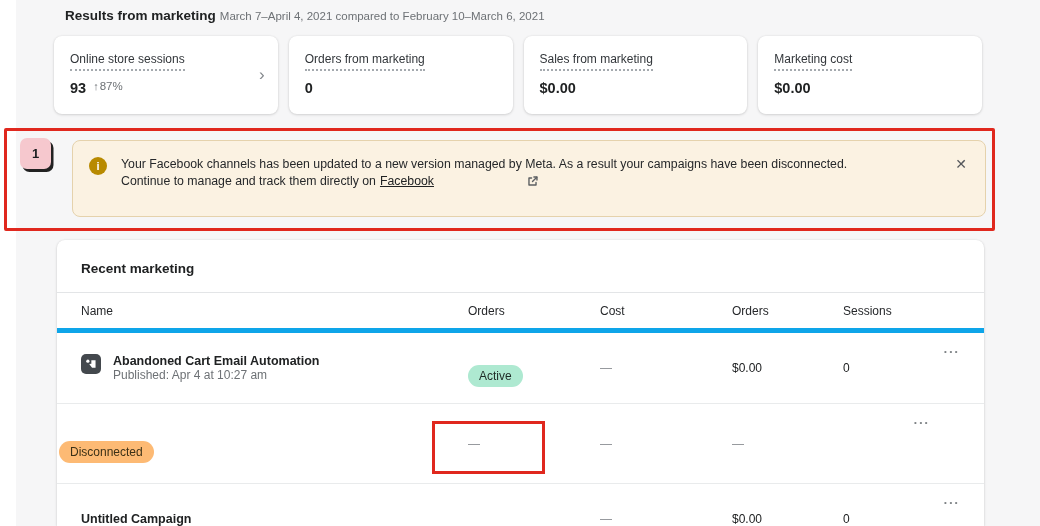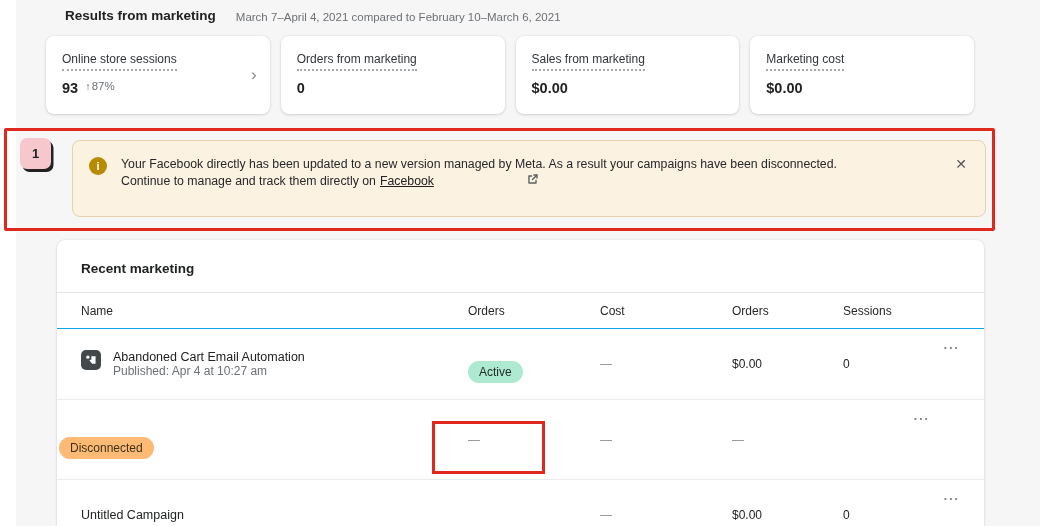--- a/index.html
+++ b/index.html
@@ -5,26 +5,26 @@
   html,body{margin:0;padding:0}
   body{
     width:1040px;height:526px;position:relative;overflow:hidden;
     background:#ffffff;
     font-family:"Liberation Sans","DejaVu Sans",sans-serif;
     color:#202223;
   }
   .page-bg{position:absolute;left:16px;top:0;width:1024px;height:526px;background:#F6F6F7}
 
   
-  .page-header{position:absolute;left:65px;top:8px;display:flex;align-items:flex-end;gap:20px;white-space:nowrap}
+  .page-header{position:absolute;left:65px;top:8px;display:flex;align-items:center;gap:4px;white-space:nowrap}
   .page-title{font-size:13.5px;font-weight:bold;color:#202223}
   .date-range{font-size:11.5px;color:#6D7175}
 
   
-  .cards{position:absolute;left:46px;top:36px;width:928px;height:78px;display:flex;gap:11px}
+  .cards{position:absolute;left:54px;top:36px;width:928px;height:78px;display:flex;gap:11px}
   .card{flex:1;background:#fff;border-radius:8px;position:relative;padding:13px 16px;box-sizing:border-box;
         box-shadow:0 0 2px rgba(0,0,0,.09),0 1px 3px rgba(0,0,0,.13)}
   .card-label{display:inline-block;font-size:12px;color:#32363a;padding-bottom:3px;border-bottom:2px dotted #a4a9ae;cursor:default}
   .card-value-row{margin-top:9px;display:flex;align-items:flex-start;gap:7px}
   .card-value{font-size:14.5px;font-weight:bold;color:#202223}
   .delta{font-size:11.5px;color:#6D7175}
   .delta-arrow{font-size:11px;color:#6D7175;margin-right:1px}
   .card-chevron{position:absolute;right:13px;top:30px;color:#83878c;font-size:17px;line-height:17px;cursor:pointer}
 
   
@@ -33,37 +33,37 @@
   .marker-1{position:absolute;left:20px;top:138px;width:31px;height:31px;background:#F6C8CE;border-radius:7px;z-index:31;
             display:flex;align-items:center;justify-content:center;font-size:13px;font-weight:bold;color:#1c1e20;
             box-shadow:2.5px 3px 0 rgba(22,22,22,.95)}
 
   
   .banner{position:absolute;left:72px;top:140px;width:914px;height:77px;box-sizing:border-box;background:#FBF2E2;
           border:1px solid #E5D2AC;border-radius:8px;padding:15px 48px 0 16px;display:flex;z-index:10}
   .info-icon{width:18px;height:18px;border-radius:50%;background:#B88A00;color:#fff;font-size:11px;font-weight:bold;
              display:flex;align-items:center;justify-content:center;flex:none;margin-right:14px;margin-top:1px}
   .banner-text{font-size:12.3px;color:#26282a;line-height:17px}
-  .banner-line2{display:flex;}
+  .banner-line2{display:flex;align-items:center}
   .banner-link{color:#202223;text-decoration:underline;margin-left:4px;cursor:pointer}
   .ext-link{margin-left:92px;display:inline-flex;cursor:pointer}
   .banner-close{position:absolute;right:16px;top:13px;font-size:14px;color:#54575b;cursor:pointer;background:none;border:none;padding:2px}
 
   
   .table-card{position:absolute;left:57px;top:240px;width:927px;height:286px;background:#fff;border-radius:8px 8px 0 0;
               box-shadow:0 0 2px rgba(0,0,0,.09),0 1px 3px rgba(0,0,0,.13);overflow:hidden;z-index:5}
   .table-title{padding:21px 24px 16px;font-size:13.5px;font-weight:bold;color:#202223}
   .grid-row{display:grid;grid-template-columns:387px 132px 132px 111px 1fr 30px;padding:0 24px;align-items:center}
-  .thead{height:35px;border-top:1px solid #E3E5E7;border-bottom:1px solid #0ea5e9;font-size:12px;color:#26282b;font-weight:500}
+  .thead{height:35px;border-top:1px solid #E3E5E7;border-bottom:5px solid #0ea5e9;font-size:12px;color:#26282b;font-weight:500}
   .trow{border-bottom:1px solid #E9EBEC;font-size:12px}
   .row-1{height:70px}
   .row-2{height:79px}
   .row-3{height:70px}
   .name-flex{display:flex;gap:12px;align-items:flex-start}
-  .row-title{font-size:12.5px;font-weight:normal;color:#202223;line-height:14px}
+  .row-title{font-size:12.5px;font-weight:bold;color:#202223;line-height:14px}
   .row-sub{font-size:12px;color:#6D7175;line-height:14px}
   .sub-flex{display:flex;align-items:center;gap:9px}
   .app-icon{width:20px;height:20px;border-radius:5px;background:#43484D;flex:none;display:flex;align-items:center;justify-content:center}
   .fb-icon{width:16px;height:16px;border-radius:50%;background:#1877F2;color:#fff;font-size:11px;font-weight:bold;
            display:flex;align-items:center;justify-content:center;flex:none;font-family:"DejaVu Serif",serif}
   .pill{display:inline-block;padding:4px 11px;border-radius:12px;font-size:12px;color:#1e2b26;line-height:14px}
   .pill.success{background:#AEE9D1}
   .pill.warning{background:#fdba74;color:#3c3117}
   .pill-wrap-1{margin-top:16px}
   .pill-wrap-2{margin-top:17px}
@@ -113,21 +113,21 @@
   </div>
 </div>
 
 <div class="red-box-1"></div>
 <div class="marker-1">1</div>
 <div class="red-box-2"></div>
 
 <div class="banner">
   <span class="info-icon">i</span>
   <div class="banner-text">
-    <div>Your Facebook directly has been updated to a new version managed by Meta. As a result your campaigns have been disconnected.</div>
+    <div>Your Facebook channels has been updated to a new version managed by Meta. As a result your campaigns have been disconnected.</div>
     <div class="banner-line2">
       <span>Continue to manage and track them directly on</span>
       <a class="banner-link">Facebook</a>
       <span class="ext-link">
         <svg width="13" height="13" viewBox="0 0 14 14" fill="none" stroke="#5C5F62" stroke-width="1.5" stroke-linecap="round" stroke-linejoin="round">
           <path d="M6 3.2H3.2v7.6h7.6V8"></path>
             <path d="M8.5 2.2h3.3v3.3"></path>
             <path d="M11.6 2.4L7 7"></path>
         </svg>
       </span>

